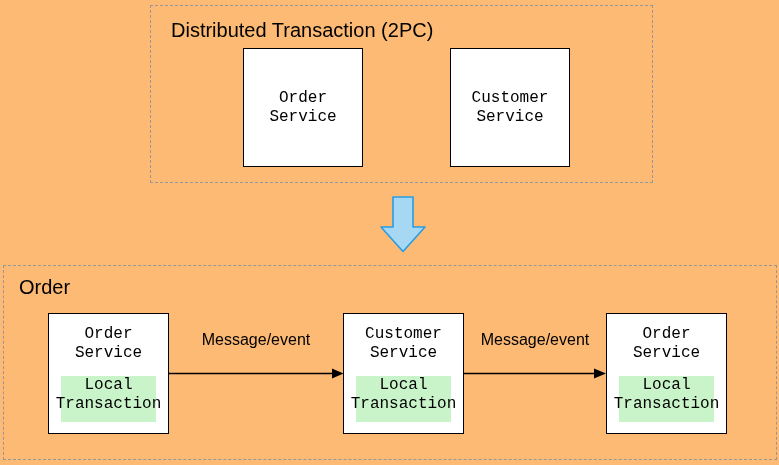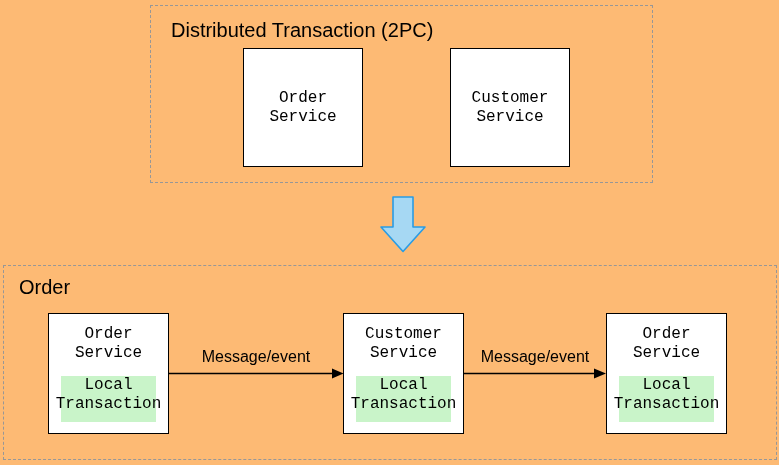--- a/index.html
+++ b/index.html
@@ -86,21 +86,20 @@
   .edge line    { stroke: #000000; stroke-width: 1.5; }
   .edge polygon { fill: #000000; }
 
   .edge-label {
     position: absolute;
     top: 331px;
     font-size: 16px;
     line-height: 18px;
     text-align: center;
     white-space: nowrap;
-    margin-top: 17px;
   }
   .edge-label.label-1 { left: 169px; width: 174px; }
   .edge-label.label-2 { left: 464px; width: 142px; }
 </style>
 </head>
 <body>
 
 <div class="canvas">
 
   <section class="container top">

